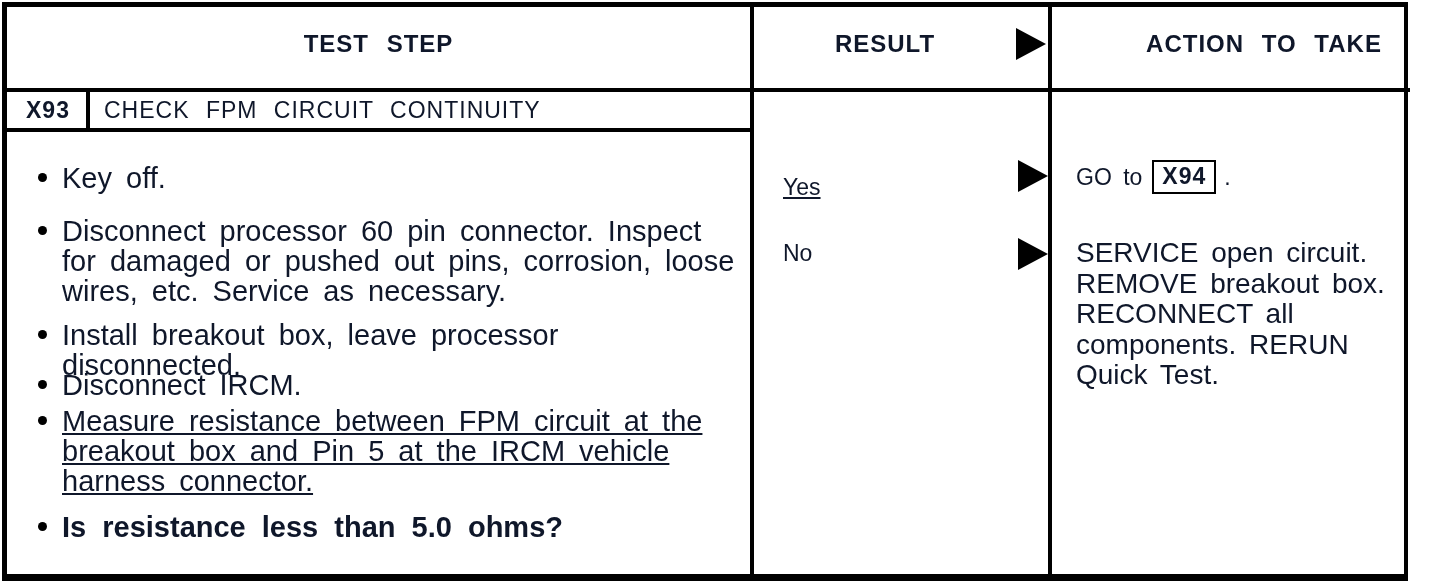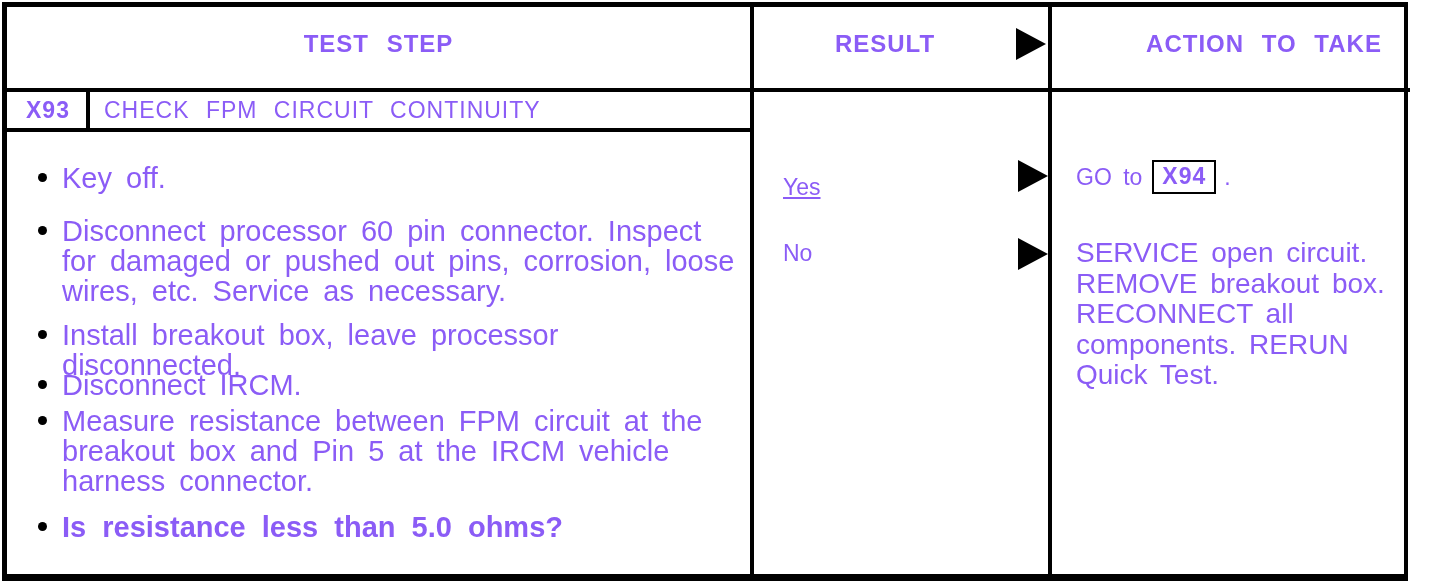--- a/index.html
+++ b/index.html
@@ -5,21 +5,21 @@
   html, body {
     margin: 0;
     padding: 0;
     background: #ffffff;
   }
   .sheet {
     position: relative;
     width: 1440px;
     height: 588px;
     background: #ffffff;
-    color: #8b5cf6;
+    color: #0f172a;
     font-family: "Liberation Sans", sans-serif;
     overflow: hidden;
   }
   
   .frame {
     position: absolute;
     left: 2px; top: 2px;
     width: 1397px; height: 567px;
     border-top: 5px solid #000;
     border-left: 5px solid #000;
@@ -94,21 +94,21 @@
     width: 9px; height: 9px;
     margin: 10px 15px 0 0;
     border-radius: 50%;
     background: #000;
   }
   .multiline { white-space: pre-line; }
   .b1 { top: 163px; }
   .b2 { top: 216px; }
   .b3 { top: 320px; }
   .b4 { top: 370px; }
-  .b5 { top: 406px; }
+  .b5 { top: 406px; text-decoration: underline; }
   .b6 { top: 512px; font-weight: bold; word-spacing: 8px; }
 
   
   .result-label {
     position: absolute;
     left: 783px;
     font-size: 23px;
   }
   .res-yes { top: 174px; text-decoration: underline; }
   .res-no  { top: 240px; }

